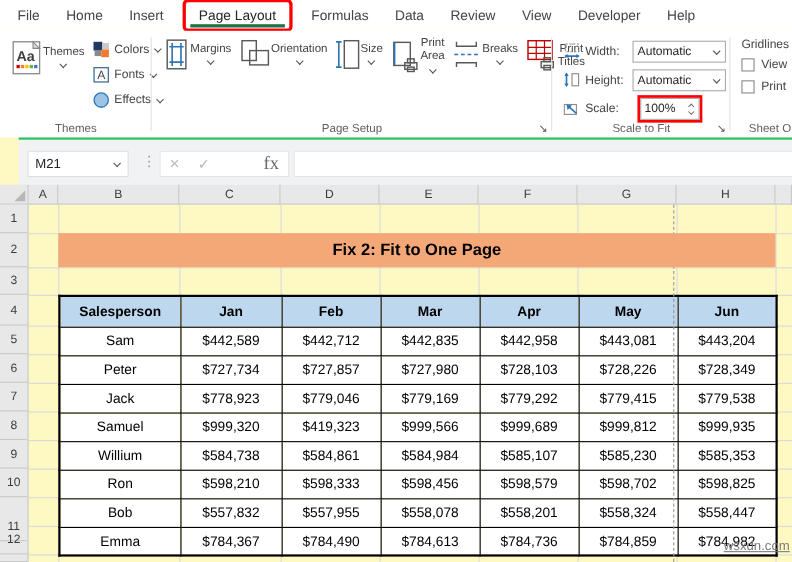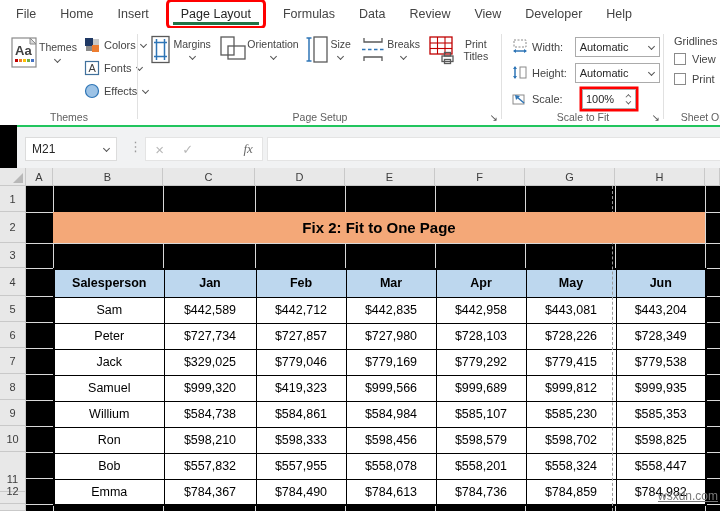--- a/index.html
+++ b/index.html
@@ -1,17 +1,17 @@
 <!DOCTYPE html>
 <html><head>
 <meta charset="utf-8">
 <style>
   * { margin:0; padding:0; box-sizing:border-box; }
   body { background:#fff; font-family:"Liberation Sans", sans-serif; }
-  .screen { position:relative; width:720px; height:511px; background:#000000; overflow:hidden; }
+  .screen { position:relative; width:720px; height:511px; background:#fef9c3; overflow:hidden; }
 
   
   .tabbar { position:absolute; top:0; left:0; width:100%; height:28px; background:#fff;
             display:flex; align-items:center; padding-left:4px; }
   .tab { padding:0 12px; font-size:12.5px; color:#444; height:28px; line-height:28px; white-space:nowrap; }
   .tab.active { position:relative; margin:0 8px; box-shadow:0 0 0 3px #ff0000; border-radius:2px;
                 height:24px; line-height:24px; color:#262626; }
   .tab.active::after { content:""; position:absolute; left:4px; right:4px; bottom:1px; height:3px; background:#217346; }
 
   
@@ -55,21 +55,21 @@
   .fbar { position:absolute; top:125px; left:17px; width:100%; height:43px; background:#f1f2f3;
           border-top:2px solid #22c55e; }
   .namebox { position:absolute; left:8px; top:10px; width:92px; height:24px; background:#fff;
              border:1px solid #dcdcdc; display:flex; align-items:center; justify-content:space-between;
              padding:0 6px; font-size:12px; color:#262626; }
   .fdots { position:absolute; left:112px; top:12px; color:#9a9a9a; font-size:13px; }
   .fbtns { position:absolute; left:128px; top:10px; width:118px; height:24px; background:#fff;
            border:1px solid #e4e4e4; display:flex; align-items:center; justify-content:space-around; }
   .fbtn-x { color:#b8b8b8; font-size:15px; }
   .fbtn-ck { color:#b8b8b8; font-size:13px; }
-  .fbtn-fx { color:#6a6a6a; font-size:13px; font-style:italic; font-family:"Liberation Serif", serif;margin-left:32px; }
+  .fbtn-fx { color:#6a6a6a; font-size:17px; font-family:"Liberation Serif", serif;margin-left:32px; }
   .finput { position:absolute; left:250px; top:10px; right:0; height:24px; background:#fff; border:1px solid #e4e4e4; }
 
   
   .colhdrbar { position:absolute; top:168px; left:0; width:100%; height:18px; background:#e8e8e8;
                border-bottom:1px solid #c9c9c9; }
   .corner { position:absolute; top:168px; left:0; width:26px; height:18px; background:#e8e8e8;
             border-right:1px solid #c9c9c9; border-bottom:1px solid #c9c9c9; z-index:2; }
   .corner .tri { position:absolute; right:2px; bottom:2px; width:0; height:0;
                  border-left:10px solid transparent; border-bottom:10px solid #b8b8b8; }
   .colhdr { position:absolute; top:0; height:18px; border-right:1px solid #c9c9c9;
@@ -205,20 +205,32 @@
         <div class="bigbtn">
           <div class="iconbox">
             <svg width="24" height="30" viewBox="0 0 24 30">
               <line x1="4" y1="3" x2="4" y2="26" class="ic-blue"></line>
               <line x1="1.5" y1="3" x2="6.5" y2="3" class="ic-blue" stroke-width="1"></line>
               <line x1="1.5" y1="26" x2="6.5" y2="26" class="ic-blue" stroke-width="1"></line>
               <rect x="9" y="2" width="13" height="25" class="ic-stroke" fill="#fff"></rect>
             </svg>
           </div>
           <div class="biglabel"><span>Size</span> <span class="chev"></span></div>
+        </div>
+        <div class="bigbtn">
+          <div class="iconbox">
+            <svg width="28" height="30" viewBox="0 0 28 30">
+              <rect x="4" y="1.5" width="15" height="21" class="ic-stroke" fill="#fff"></rect>
+              <line x1="4.7" y1="2" x2="4.7" y2="22" class="ic-blue"></line>
+              <rect x="14" y="20" width="11" height="6" class="ic-stroke" fill="#fff"></rect>
+              <rect x="16.5" y="16.5" width="6" height="3.5" class="ic-stroke" fill="#fff"></rect>
+              <rect x="16.5" y="24" width="6" height="4" class="ic-stroke" fill="#fff"></rect>
+            </svg>
+          </div>
+          <div class="biglabel"><span>Print Area</span> <span class="chev"></span></div>
         </div>
         <div class="bigbtn">
           <div class="iconbox">
             <svg width="28" height="30" viewBox="0 0 28 30">
               <path d="M5 3 v4 h18 v-4" class="ic-stroke"></path>
               <path d="M5 26 v-4 h18 v4" class="ic-stroke"></path>
               <line x1="3" y1="14.5" x2="25" y2="14.5" class="ic-blue" stroke-dasharray="3.5,2.5"></line>
             </svg>
           </div>
           <div class="biglabel"><span>Breaks</span> <span class="chev"></span></div>
@@ -414,21 +426,21 @@
           <td>Peter</td>
           <td>$727,734</td>
           <td>$727,857</td>
           <td>$727,980</td>
           <td>$728,103</td>
           <td>$728,226</td>
           <td>$728,349</td>
         </tr>
         <tr>
           <td>Jack</td>
-          <td>$329,025</td>
+          <td>$778,923</td>
           <td>$779,046</td>
           <td>$779,169</td>
           <td>$779,292</td>
           <td>$779,415</td>
           <td>$779,538</td>
         </tr>
         <tr>
           <td>Samuel</td>
           <td>$999,320</td>
           <td>$419,323</td>

